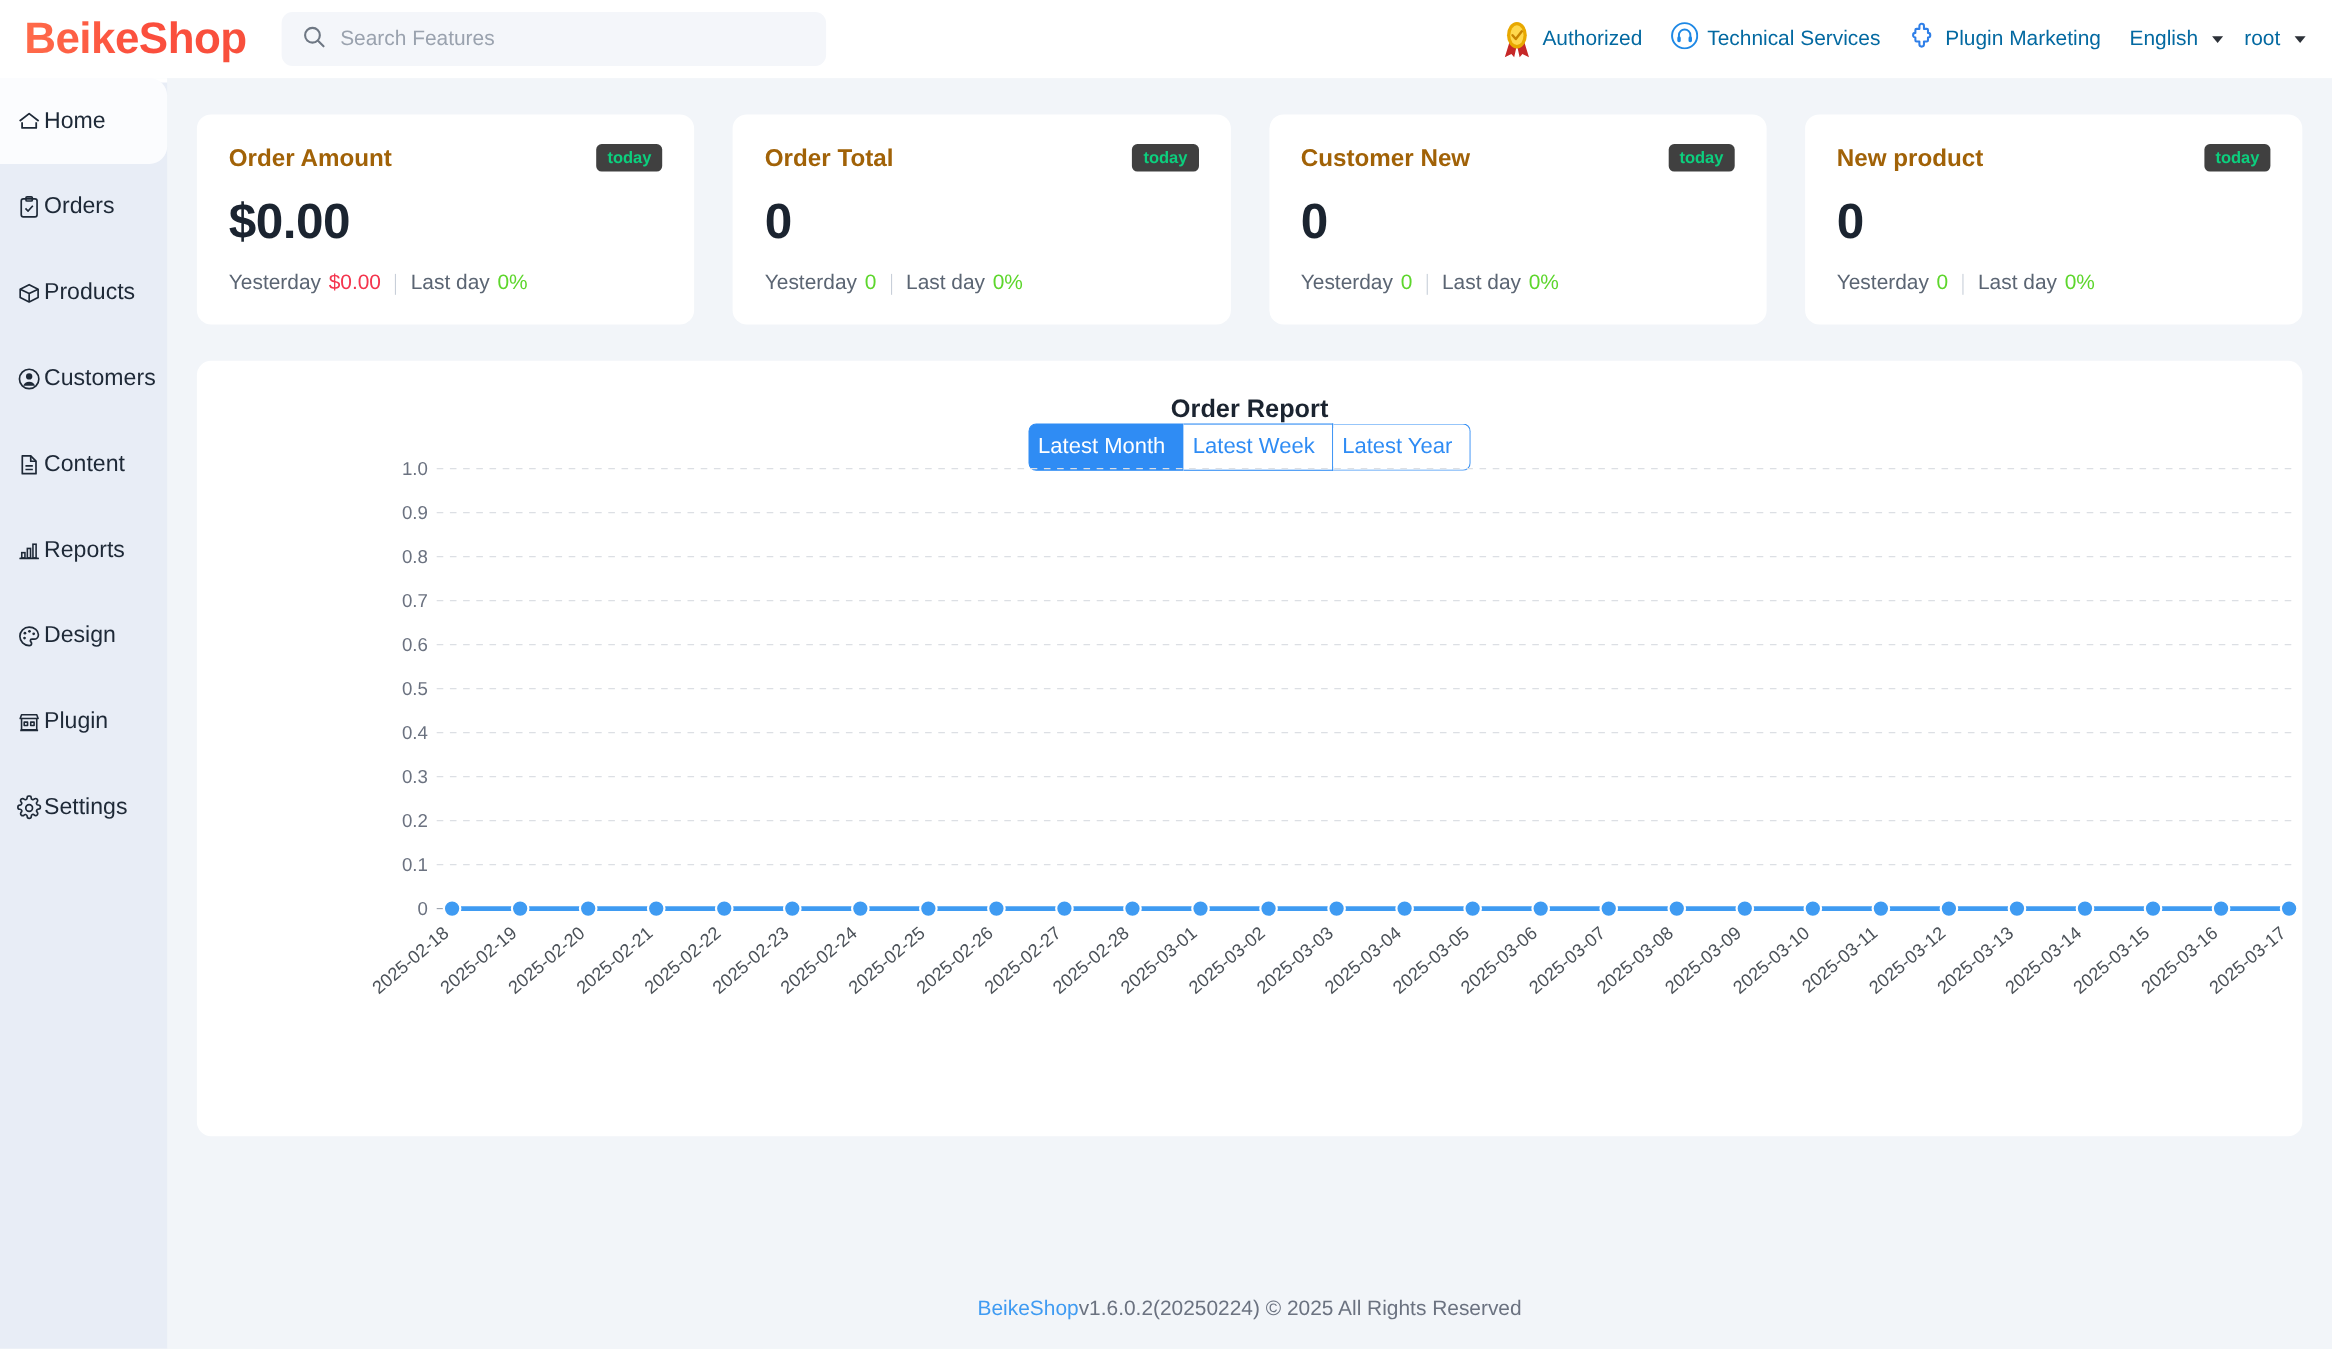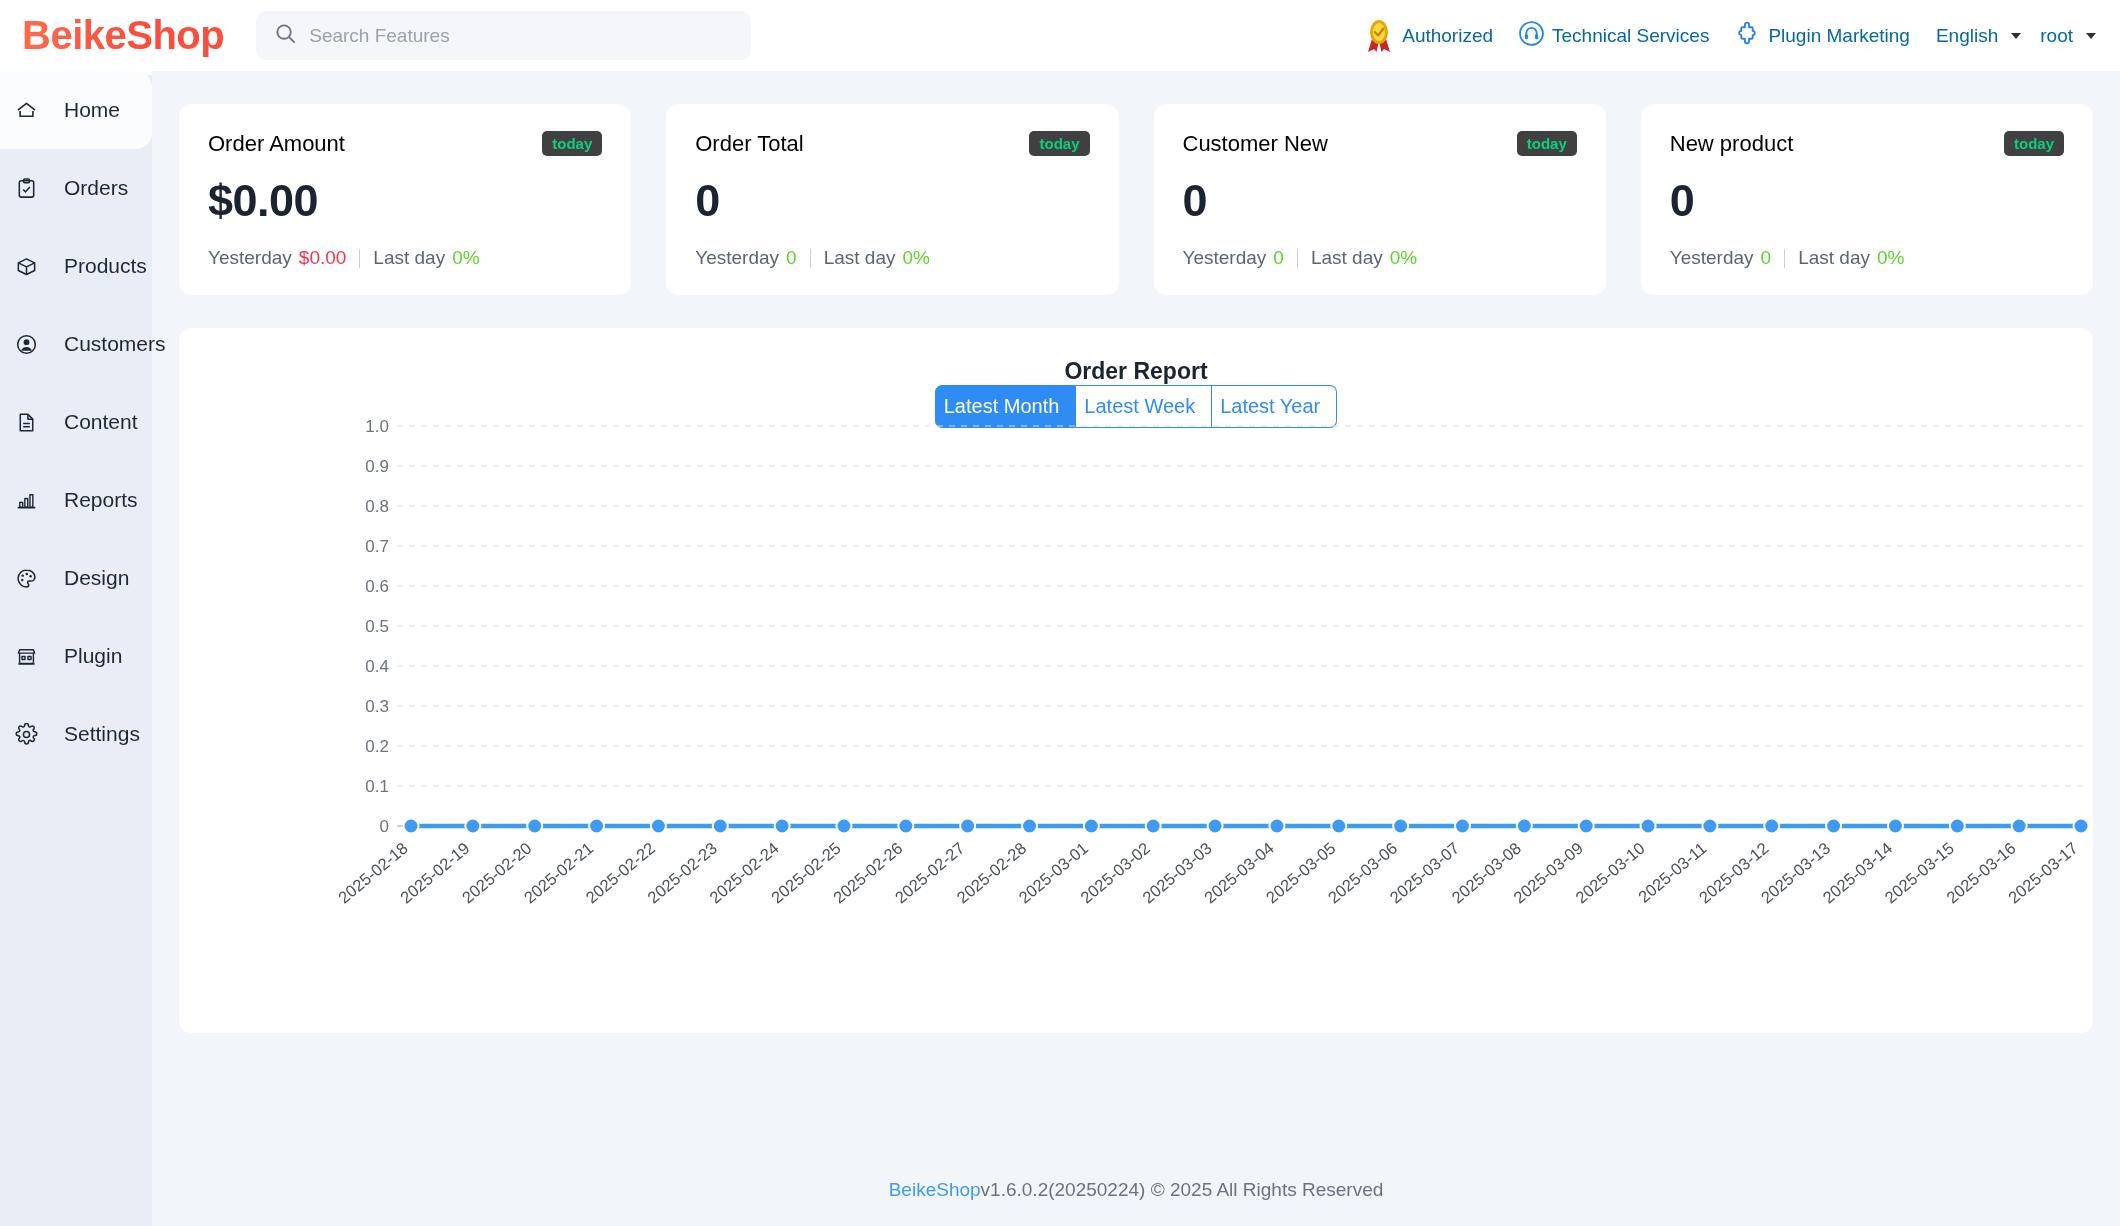--- a/index.html
+++ b/index.html
@@ -72,21 +72,21 @@
     position: absolute; top: 0; left: 0; width: 152px; height: 4px;
     background: #ffffff;
   }
   .side-item {
     position: relative;
     height: 78px;
     display: flex; align-items: center;
     padding-left: 14px;
     font-size: 21px; color: #1e2937;
     cursor: pointer;
-    gap: 26px;
+    gap: 2px;
   }
   .side-item .ico { width: 24px; height: 24px; flex: 0 0 auto;
        display:flex; align-items:center; justify-content:center; }
   .side-item.active {
     background: #fbfcfe;
     border-top-right-radius: 16px;
     border-bottom-right-radius: 16px;
   }
   .side-item.active::after {
     content: ""; position: absolute; right: 0; top: 0;
@@ -109,21 +109,21 @@
     display: flex; gap: 35px;
     margin: 33px 27px 0 27px;
   }
   .card {
     flex: 1 1 0;
     background: #ffffff; border-radius: 13px;
     padding: 27px 29px 26px 29px;
     min-width: 0;
   }
   .card-top { display: flex; align-items: flex-start; justify-content: space-between; }
-  .card-title { font-size: 22px; font-weight: 400; color: #000000; }
+  .card-title { font-size: 22px; font-weight: 700; color: #a16207; }
   .badge {
     background: #404040; color: #0ccf7e;
     font-size: 15px; font-weight: 700;
     border-radius: 5px; padding: 5px 10px 5px 10px;
     line-height: 1;
   }
   .card-value {
     margin-top: 18px;
     font-size: 45px; font-weight: 700; color: #1b2430; letter-spacing: -0.5px;
   }

